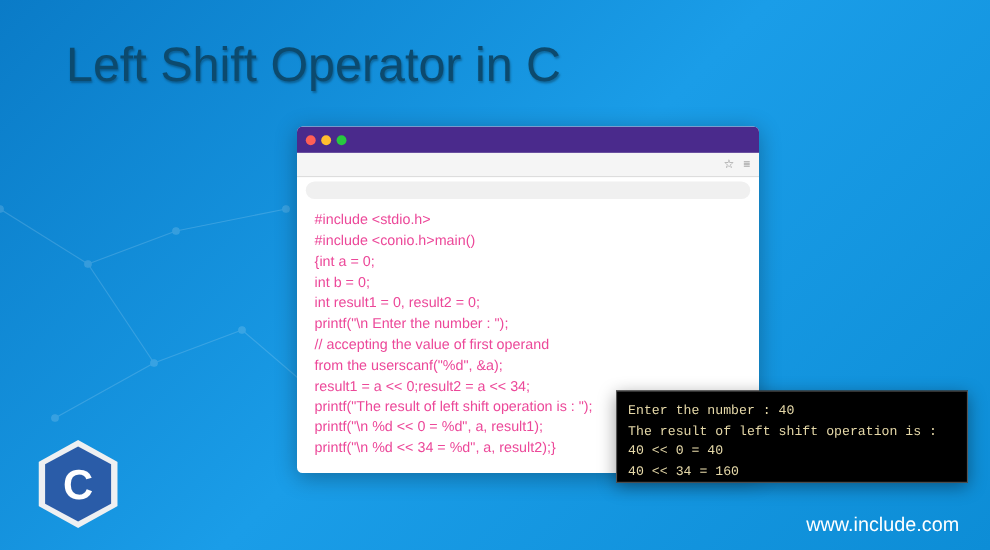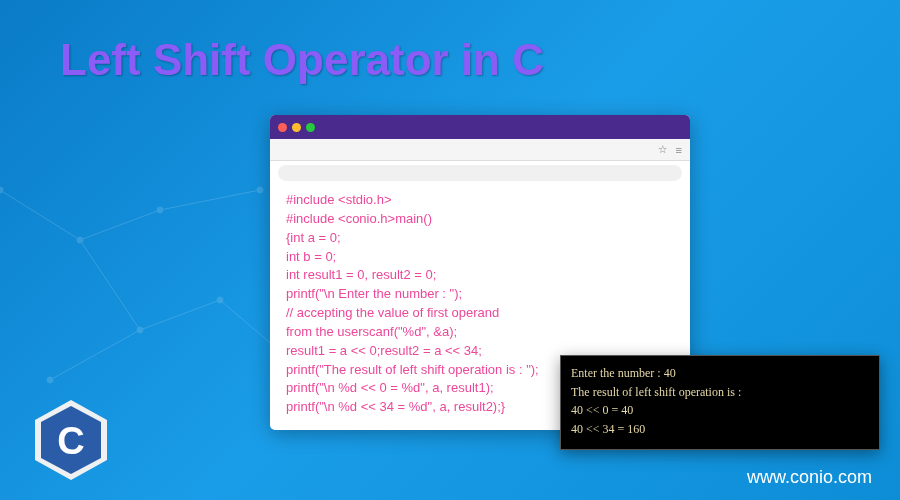--- a/index.html
+++ b/index.html
@@ -24,23 +24,23 @@
       opacity: 0.15;
       pointer-events: none;
     }
     .bg-decoration svg {
       position: absolute;
     }
     .title {
       position: absolute;
       top: 35px;
       left: 60px;
-      color: #8b5cf6;
+      color: #0c4a6e;
       font-size: 44px;
-      font-weight: bold;
+      font-weight: normal;
       text-shadow: 1px 1px 2px rgba(0,0,0,0.3);
     }
     .code-window {
       position: absolute;
       top: 115px;
       left: 270px;
       width: 420px;
       height: 315px;
       background: #fff;
       border-radius: 5px;
@@ -89,25 +89,25 @@
       font-size: 13px;
       line-height: 1.45;
       color: #ec4899;
       white-space: pre-wrap;
     }
     .terminal {
       position: absolute;
       top: 355px;
       left: 560px;
       width: 320px;
-      height: 95px;
+      height: 84px;
       background: #000;
       border: 1px solid #555;
       color: #e5d8a8;
-      font-family: Liberation Serif, serif;
+      font-family: Liberation Mono, monospace;
       font-size: 12px;
       padding: 8px 10px;
       line-height: 1.55;
       white-space: pre;
       box-shadow: 0 4px 15px rgba(0,0,0,0.4);
     }
     .logo {
       position: absolute;
       bottom: 20px;
       left: 35px;
@@ -181,13 +181,13 @@
 40 &lt;&lt; 34 = 160</div>
 
 <div class="logo">
   <svg viewBox="0 0 72 80" width="72" height="80">
     <polygon points="36,0 72,20 72,60 36,80 0,60 0,20" fill="#eef0f2"></polygon>
     <polygon points="36,6 66,22 66,58 36,74 6,58 6,22" fill="#2a5ca8"></polygon>
     <text x="36" y="54" text-anchor="middle" font-family="Arial" font-weight="bold" font-size="38" fill="#fff">C</text>
   </svg>
 </div>
 
-<div class="site-url">www.conio.com</div>
+<div class="site-url">www.include.com</div>
 
 </body></html>

